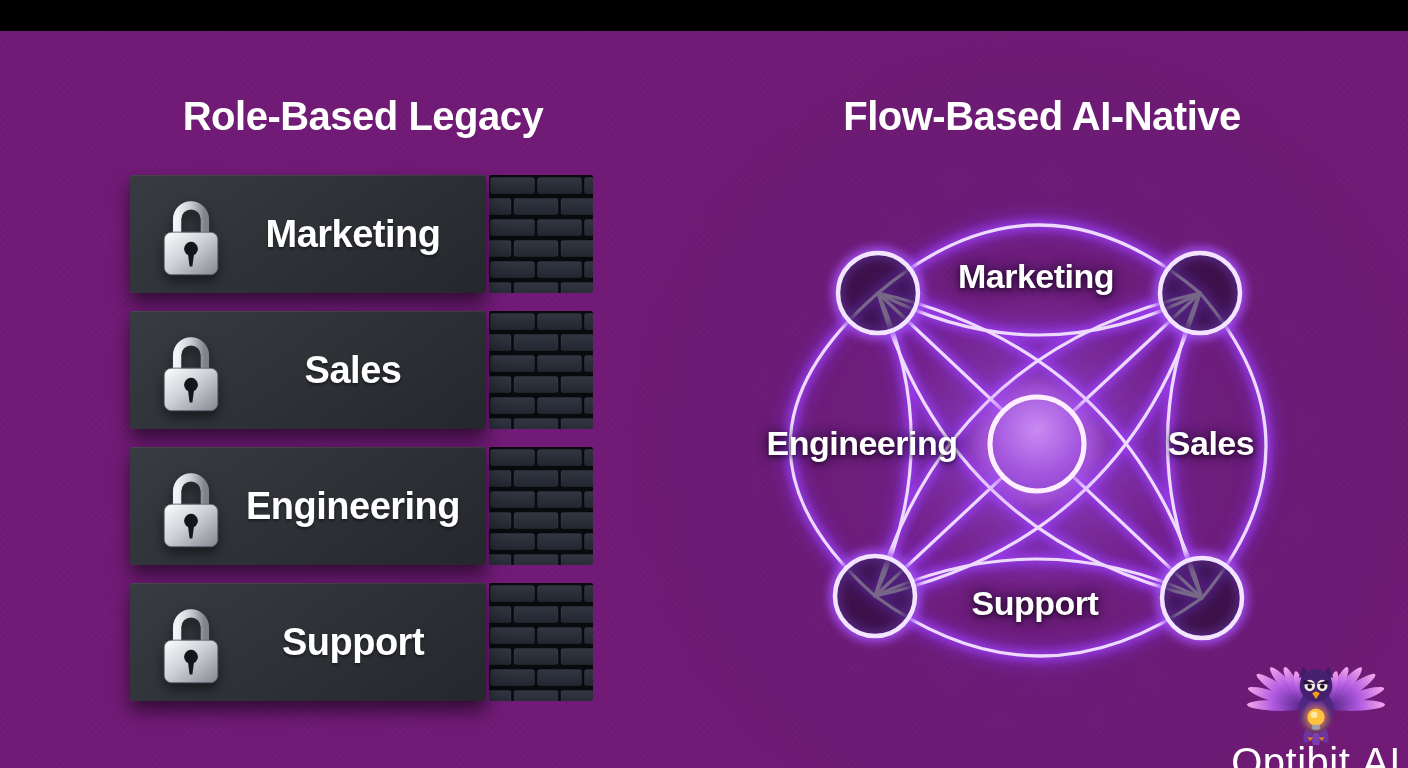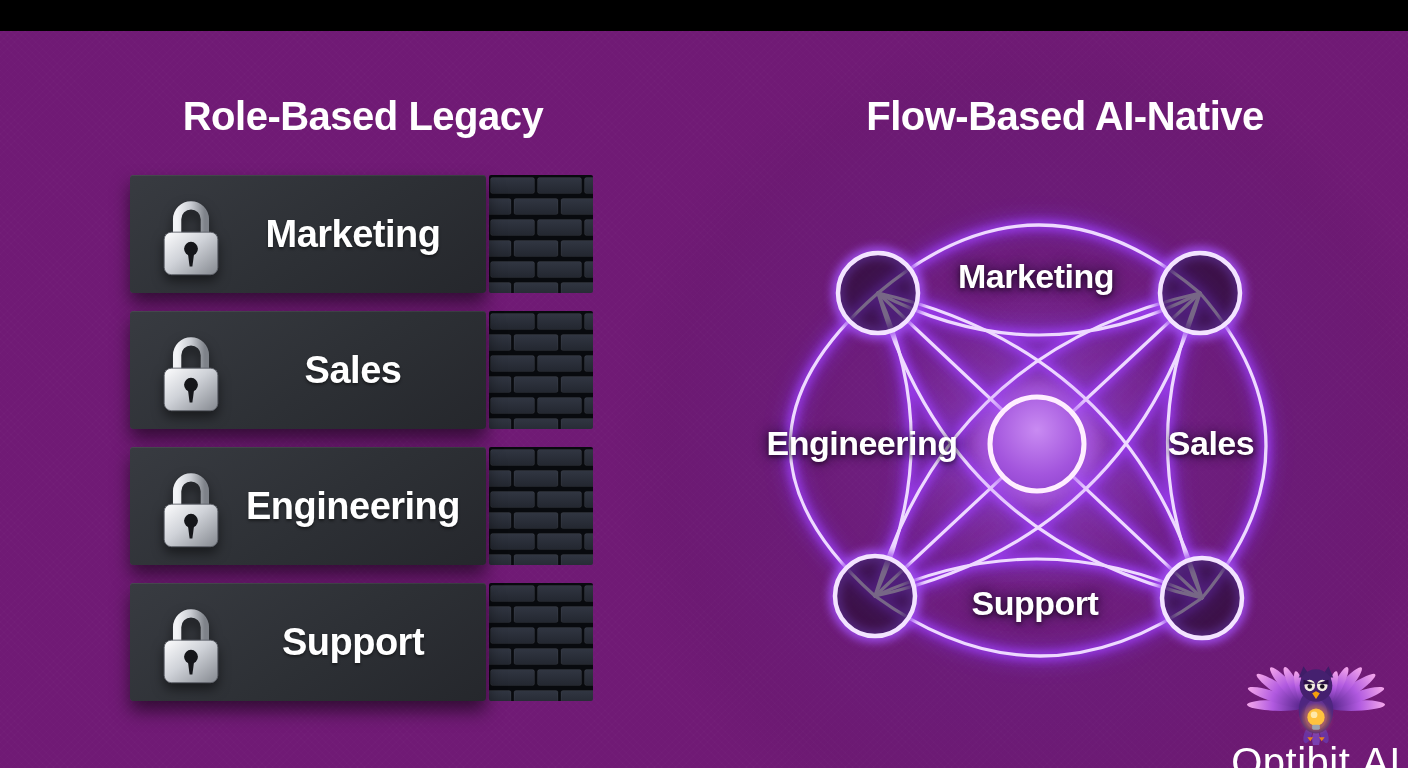--- a/index.html
+++ b/index.html
@@ -24,21 +24,21 @@
   .net-coreglow{
     position:absolute;left:877px;top:253px;width:320px;height:320px;
     background:radial-gradient(circle at 50% 50%, rgba(216,150,255,0.55) 0%, rgba(160,85,235,0.28) 38%, transparent 68%);
   }
   .title{
     position:absolute;top:63px;height:44px;
     color:#fff;font-size:40px;font-weight:700;letter-spacing:-0.5px;
     text-align:center;line-height:44px;white-space:nowrap;
   }
   .title-left{left:98px;width:530px;}
-  .title-right{left:815px;width:500px;}
+  .title-right{left:792px;width:500px;}
 
   
   .rows{position:absolute;left:130px;top:144px;width:466px;}
   .role-row{display:flex;align-items:stretch;height:118px;margin-bottom:18px;}
   .role-box{
     position:relative;display:flex;align-items:center;
     width:356px;border-radius:3px;
     background:linear-gradient(145deg,#383b41 0%,#2d3035 55%,#25272c 100%);
     box-shadow:0 10px 18px rgba(0,0,0,0.55), inset 0 1px 0 rgba(255,255,255,0.07);
   }

